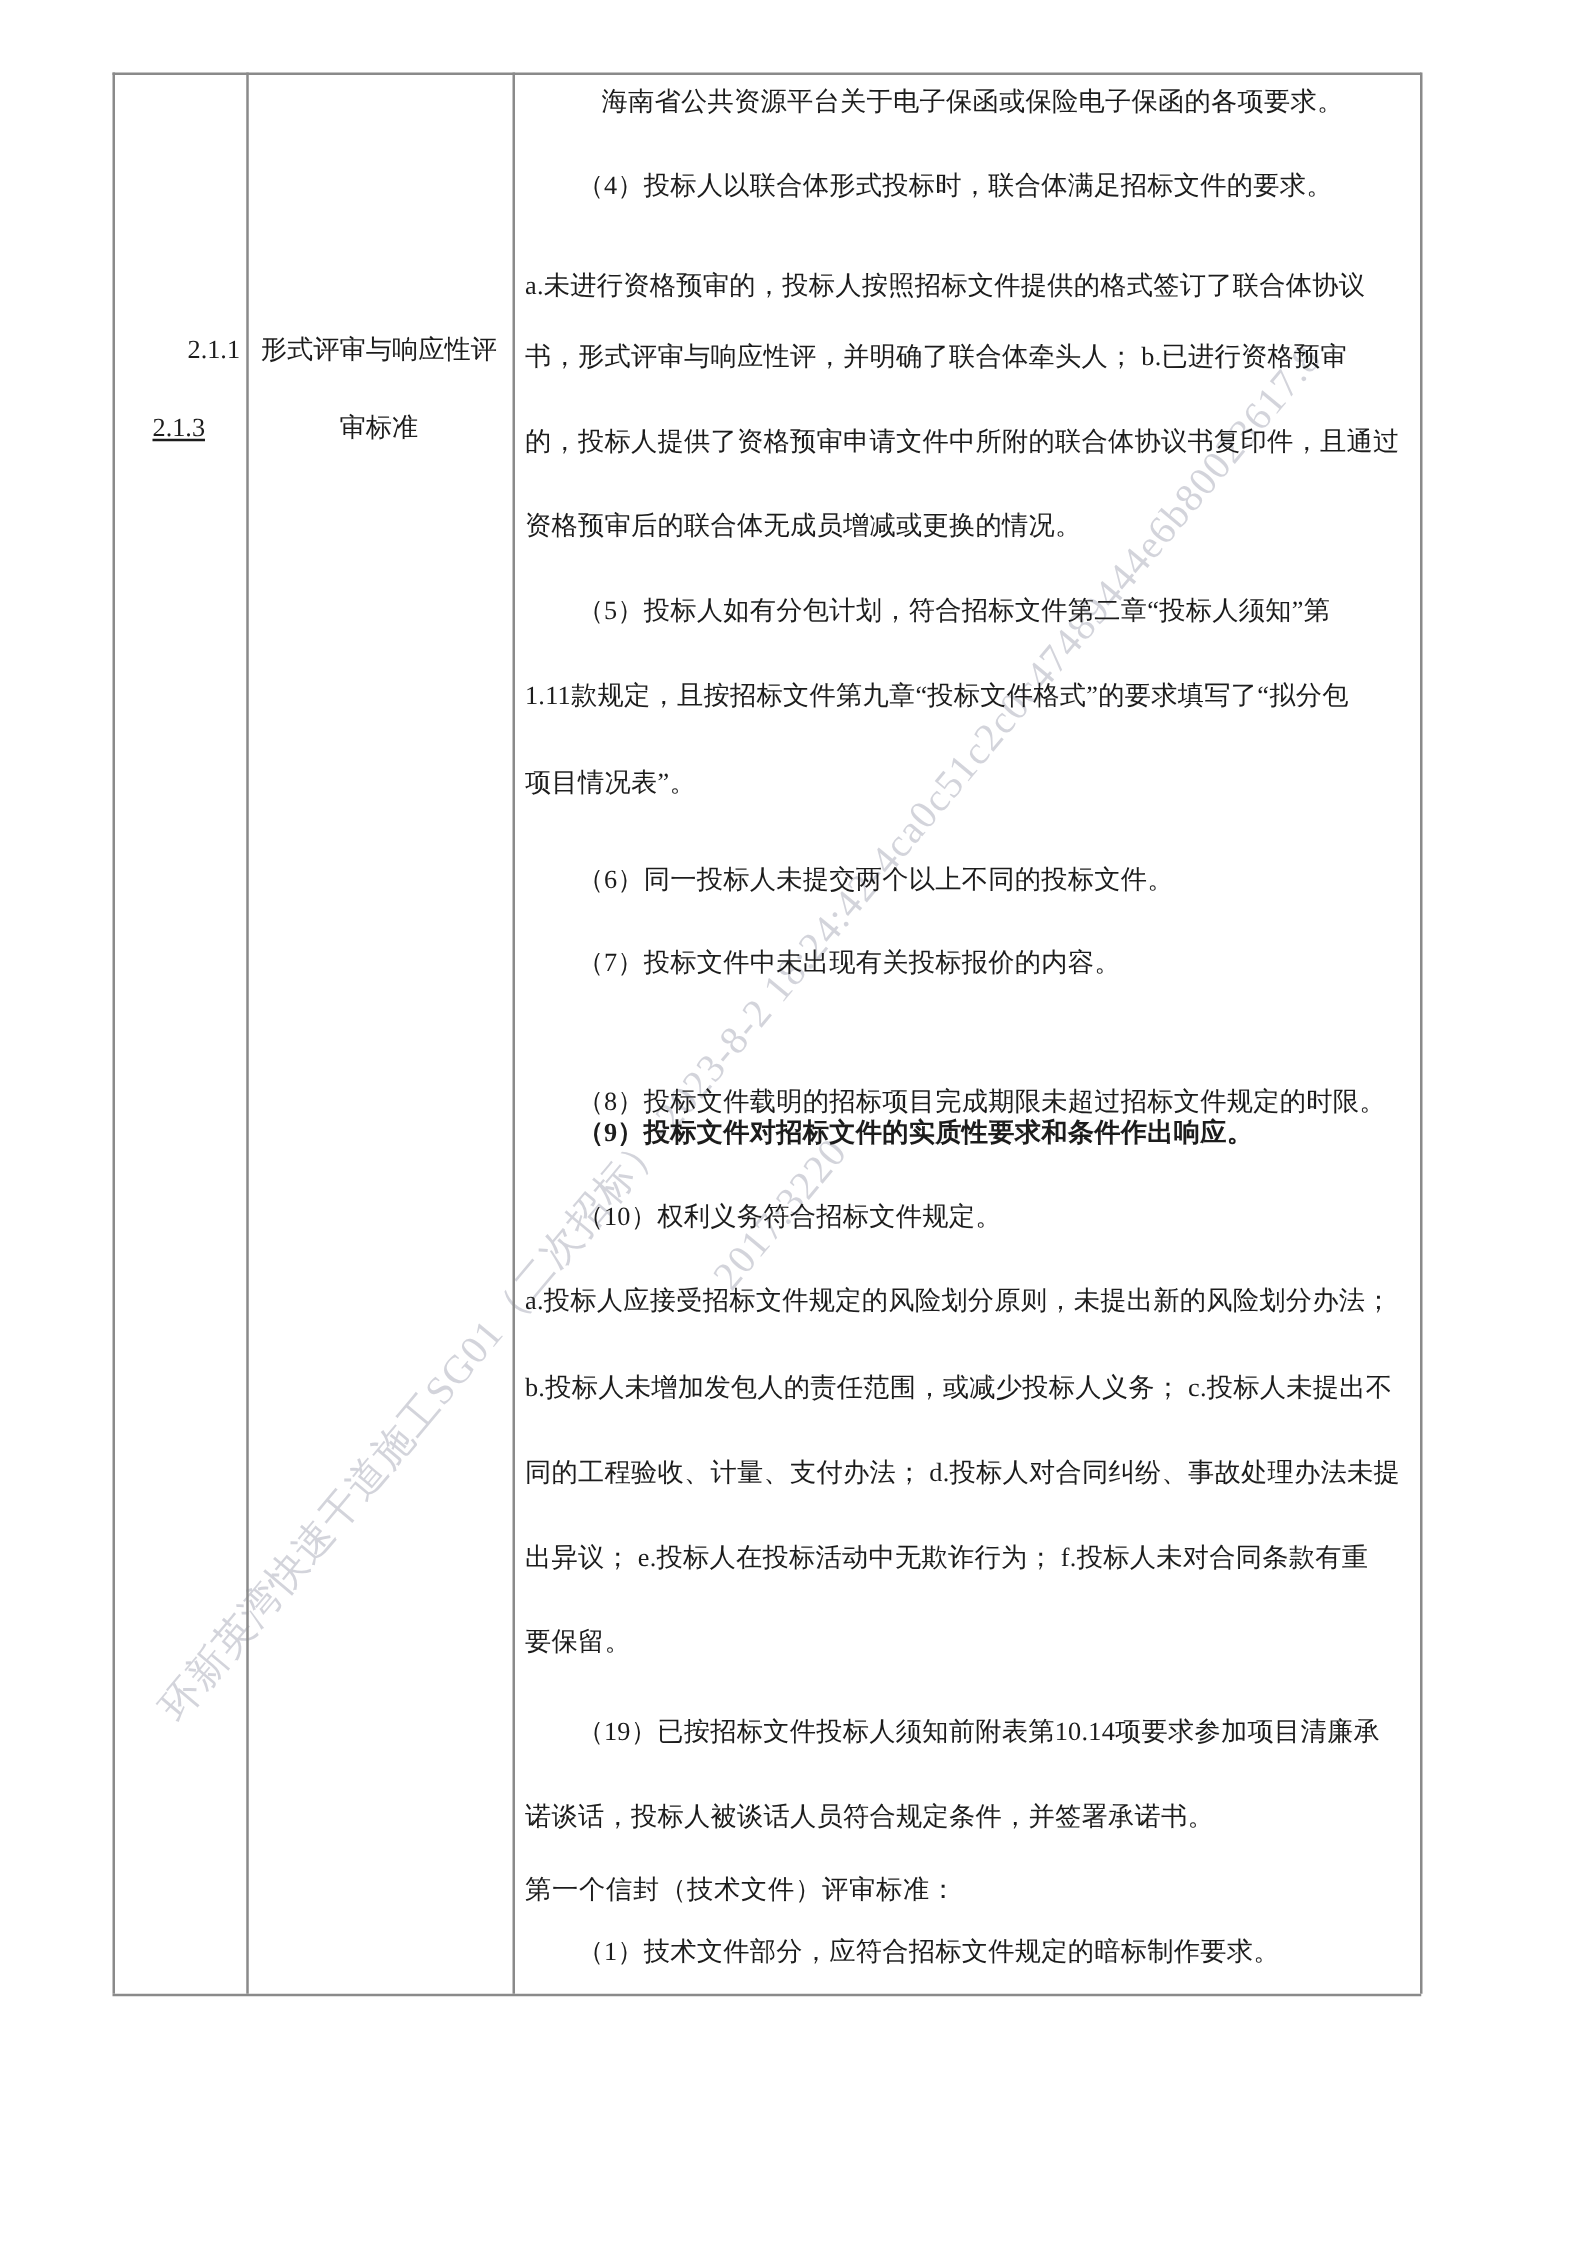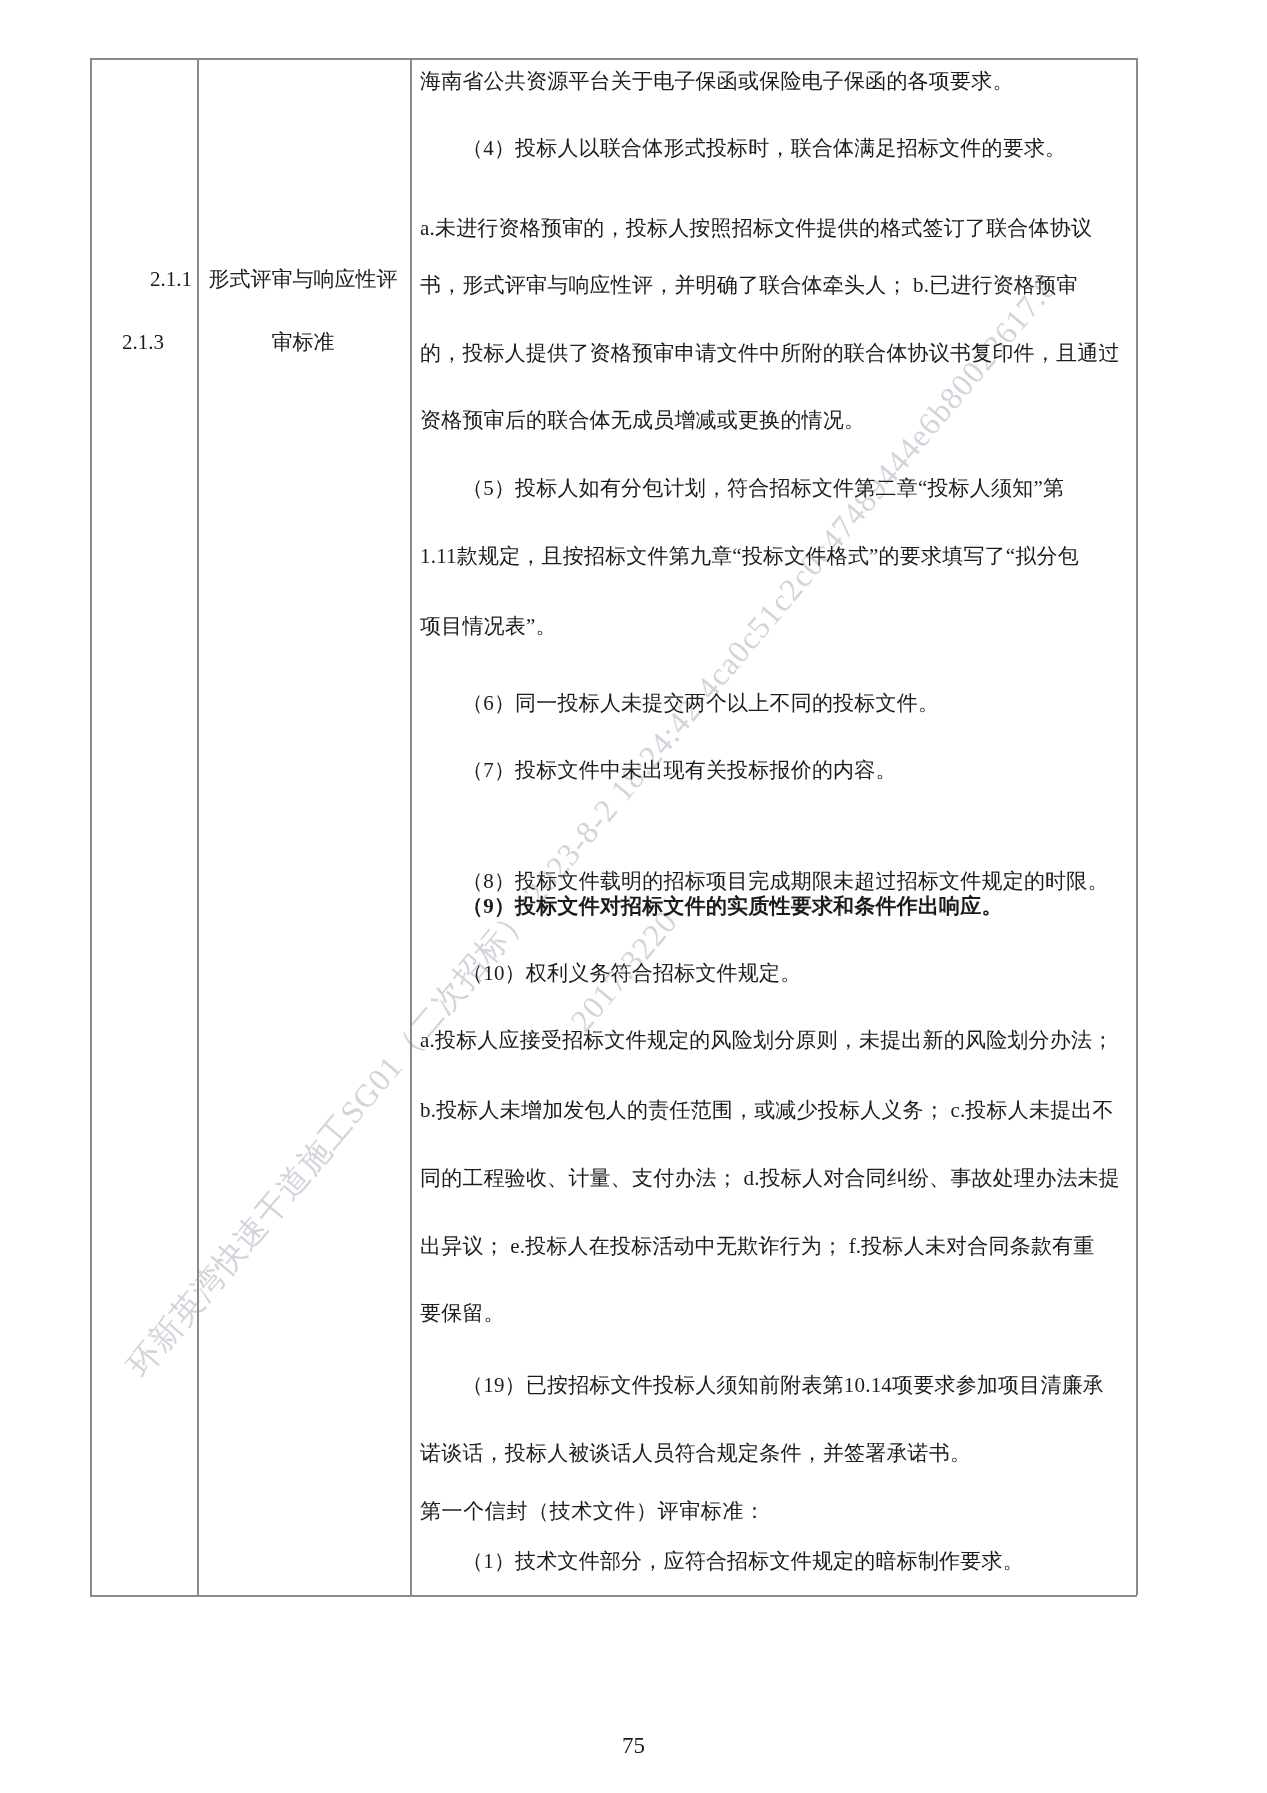--- a/index.html
+++ b/index.html
@@ -70,27 +70,27 @@
   <div class="watermark wm2">2017:3220</div>
 
   <div class="vline v-left"></div>
   <div class="vline v-sep1"></div>
   <div class="vline v-sep2"></div>
   <div class="vline v-right"></div>
   <div class="hline h-top"></div>
   <div class="hline h-bottom"></div>
 
   <div class="cellline col1line" style="top:266px;margin-left:28px;">2.1.1</div>
-  <div class="cellline col1line" style="top:329px;">2.1.3</div>
+  <div class="cellline col1line" style="top:329px;text-decoration:underline;">2.1.3</div>
 
   <div class="cellline col2line" style="top:266px;">形式评审与响应性评</div>
   <div class="cellline col2line" style="top:329px;">审标准</div>
 
   <div id="col3">
-      <div class="bodyline" style="top: 68px;">海南省公共资源平台关于电子保函或保险电子保函的各项要求。</div>
+      <div class="bodyline" style="top: 68px; text-align: center;">海南省公共资源平台关于电子保函或保险电子保函的各项要求。</div>
       <div class="bodyline indent" style="top: 135px;">（4）投标人以联合体形式投标时，联合体满足招标文件的要求。</div>
       <div class="bodyline" style="top: 203px; margin-top: 12px;">a.未进行资格预审的，投标人按照招标文件提供的格式签订了联合体协议</div>
       <div class="bodyline" style="top: 272px;">书，形式评审与响应性评，并明确了联合体牵头人； b.已进行资格预审</div>
       <div class="bodyline" style="top: 340px;">的，投标人提供了资格预审申请文件中所附的联合体协议书复印件，且通过</div>
       <div class="bodyline" style="top: 407px;">资格预审后的联合体无成员增减或更换的情况。</div>
       <div class="bodyline indent" style="top: 475px;">（5）投标人如有分包计划，符合招标文件第二章“投标人须知”第</div>
       <div class="bodyline" style="top: 543px;">1.11款规定，且按招标文件第九章“投标文件格式”的要求填写了“拟分包</div>
       <div class="bodyline" style="top: 613px;">项目情况表”。</div>
       <div class="bodyline indent" style="top: 690px;">（6）同一投标人未提交两个以上不同的投标文件。</div>
       <div class="bodyline indent" style="top: 757px;">（7）投标文件中未出现有关投标报价的内容。</div>
@@ -101,15 +101,14 @@
       <div class="bodyline" style="top: 1097px;">b.投标人未增加发包人的责任范围，或减少投标人义务； c.投标人未提出不</div>
       <div class="bodyline" style="top: 1165px;">同的工程验收、计量、支付办法； d.投标人对合同纠纷、事故处理办法未提</div>
       <div class="bodyline" style="top: 1233px;">出异议； e.投标人在投标活动中无欺诈行为； f.投标人未对合同条款有重</div>
       <div class="bodyline" style="top: 1300px;">要保留。</div>
       <div class="bodyline indent" style="top: 1372px;">（19）已按招标文件投标人须知前附表第10.14项要求参加项目清廉承</div>
       <div class="bodyline" style="top: 1440px;">诺谈话，投标人被谈话人员符合规定条件，并签署承诺书。</div>
       <div class="bodyline bold" style="top: 1498px;">第一个信封（技术文件）评审标准：</div>
       <div class="bodyline indent" style="top: 1548px;">（1）技术文件部分，应符合招标文件规定的暗标制作要求。</div>
     </div>
 
-  <div class="pageno">75</div>
 
 </div>
 
 </body></html>

